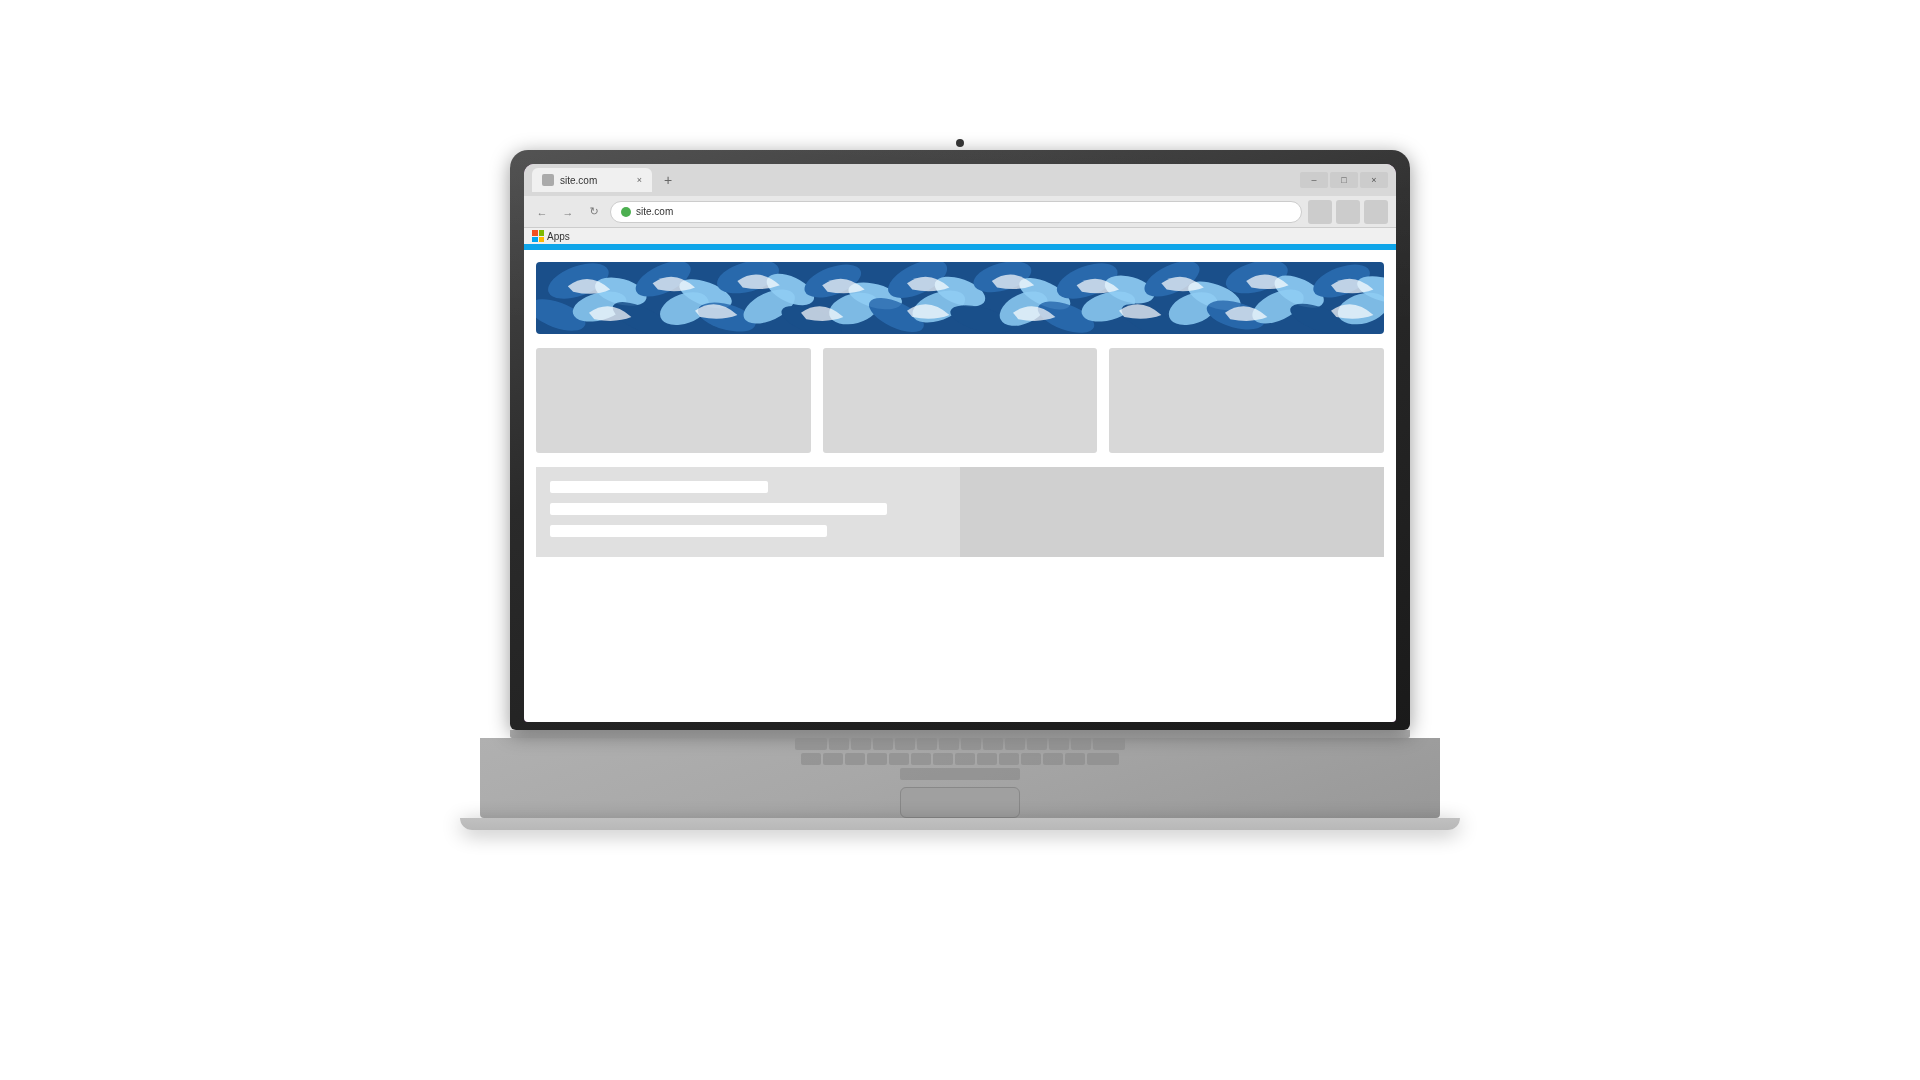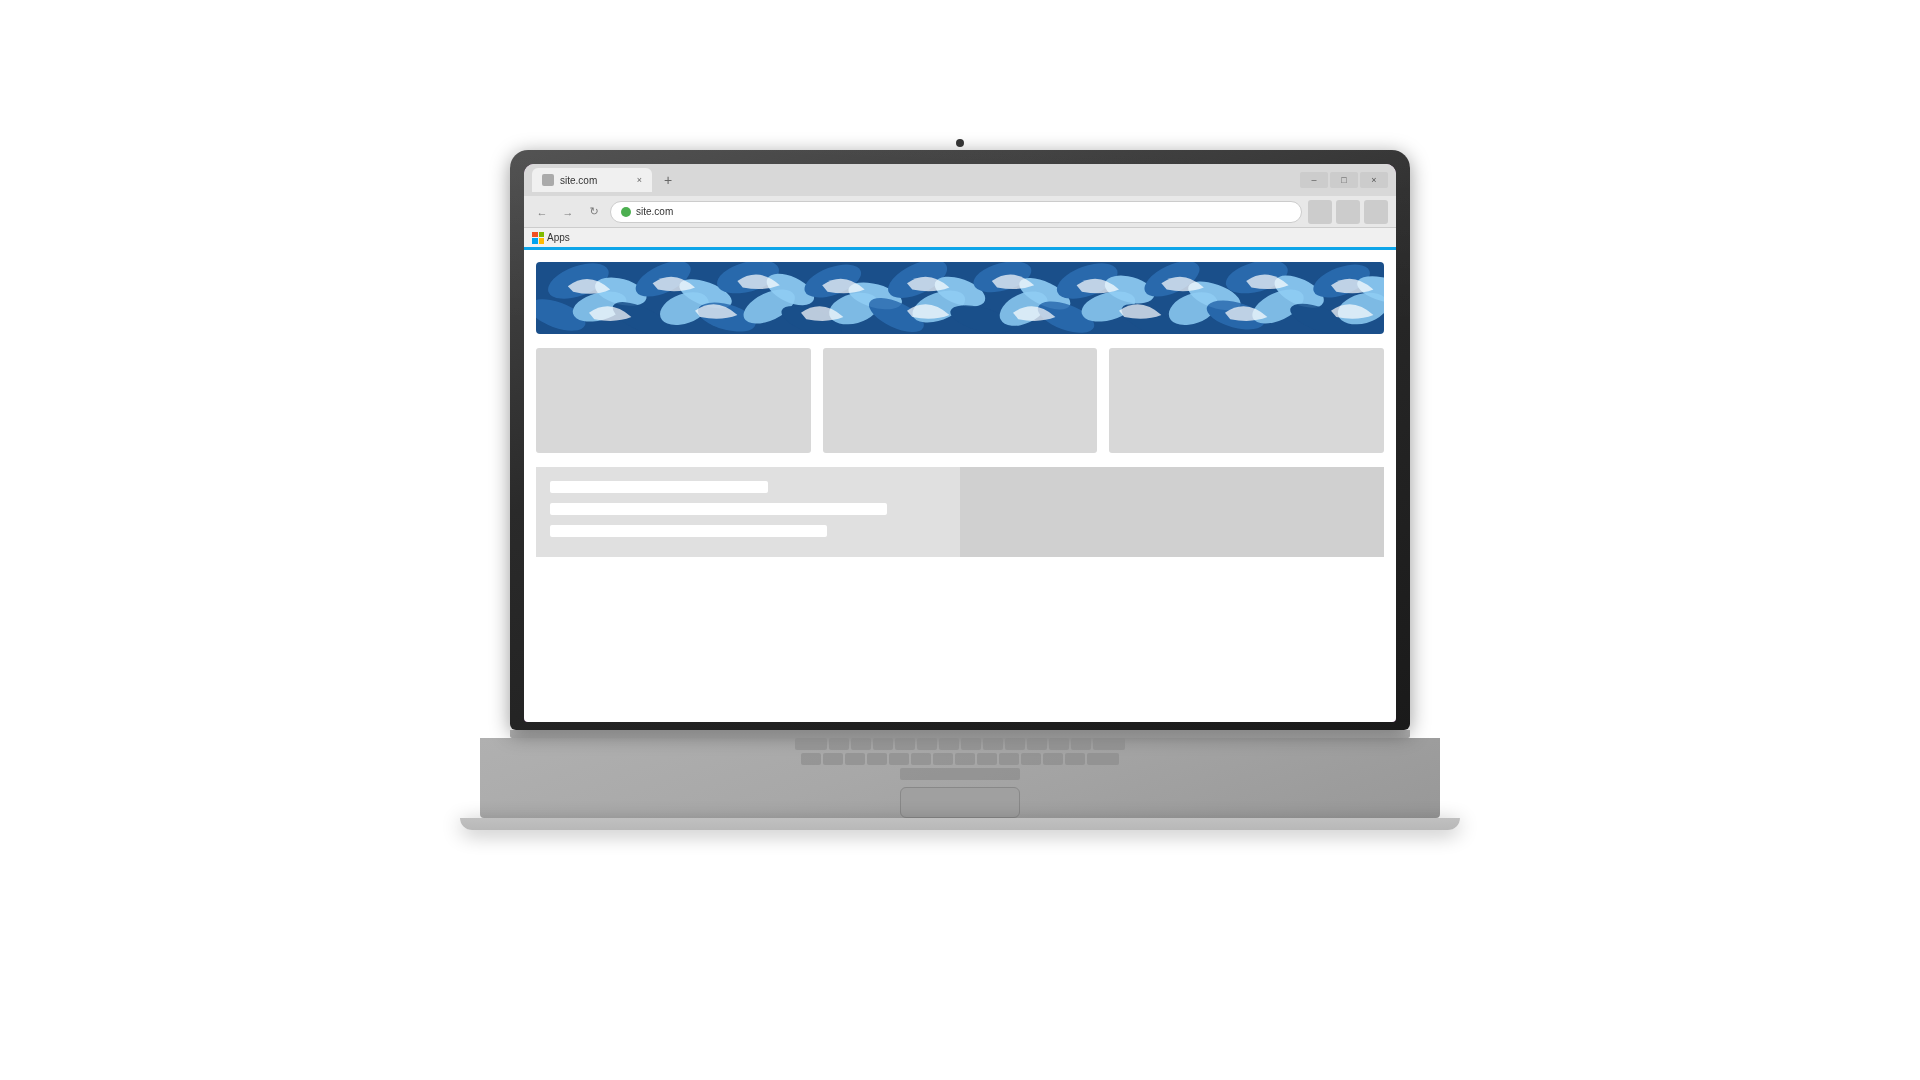--- a/index.html
+++ b/index.html
@@ -190,21 +190,21 @@
       background: #ccc;
       border-radius: 3px;
     }
 
     .bookmarks-bar {
       display: flex;
       align-items: center;
       height: 22px;
       padding: 0 8px;
       background: #f0f0f0;
-      border-bottom: 3px solid #0ea5e9;
+      border-bottom: 6px solid #0ea5e9;
       font-size: 10px;
       color: #333;
       gap: 6px;
     }
 
     .bookmark-item {
       display: flex;
       align-items: center;
       gap: 3px;
       cursor: pointer;

